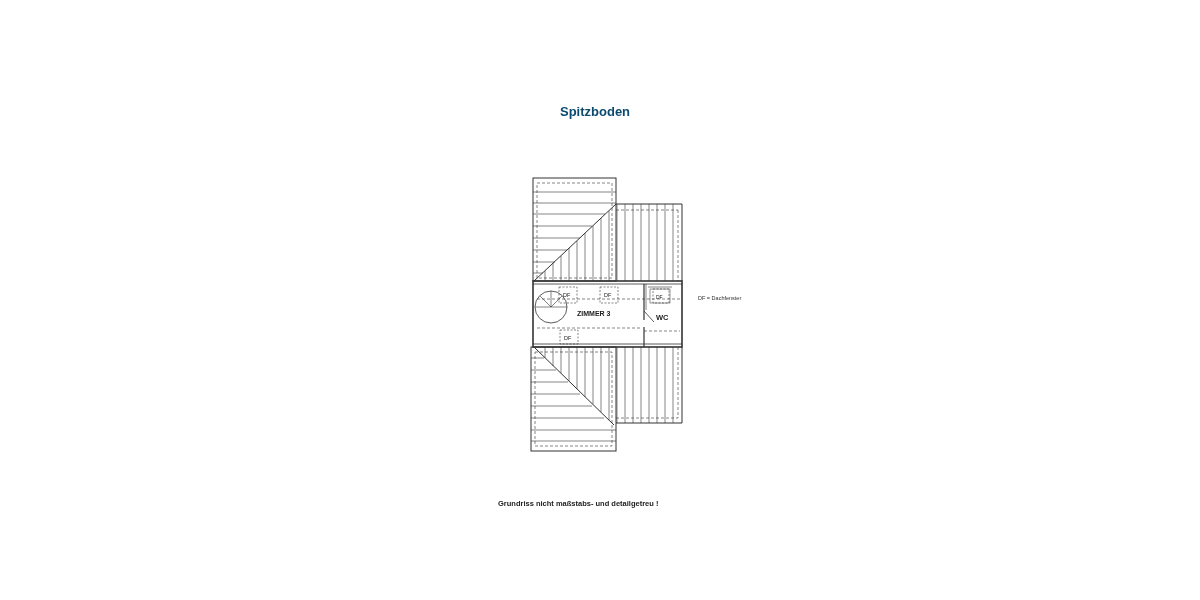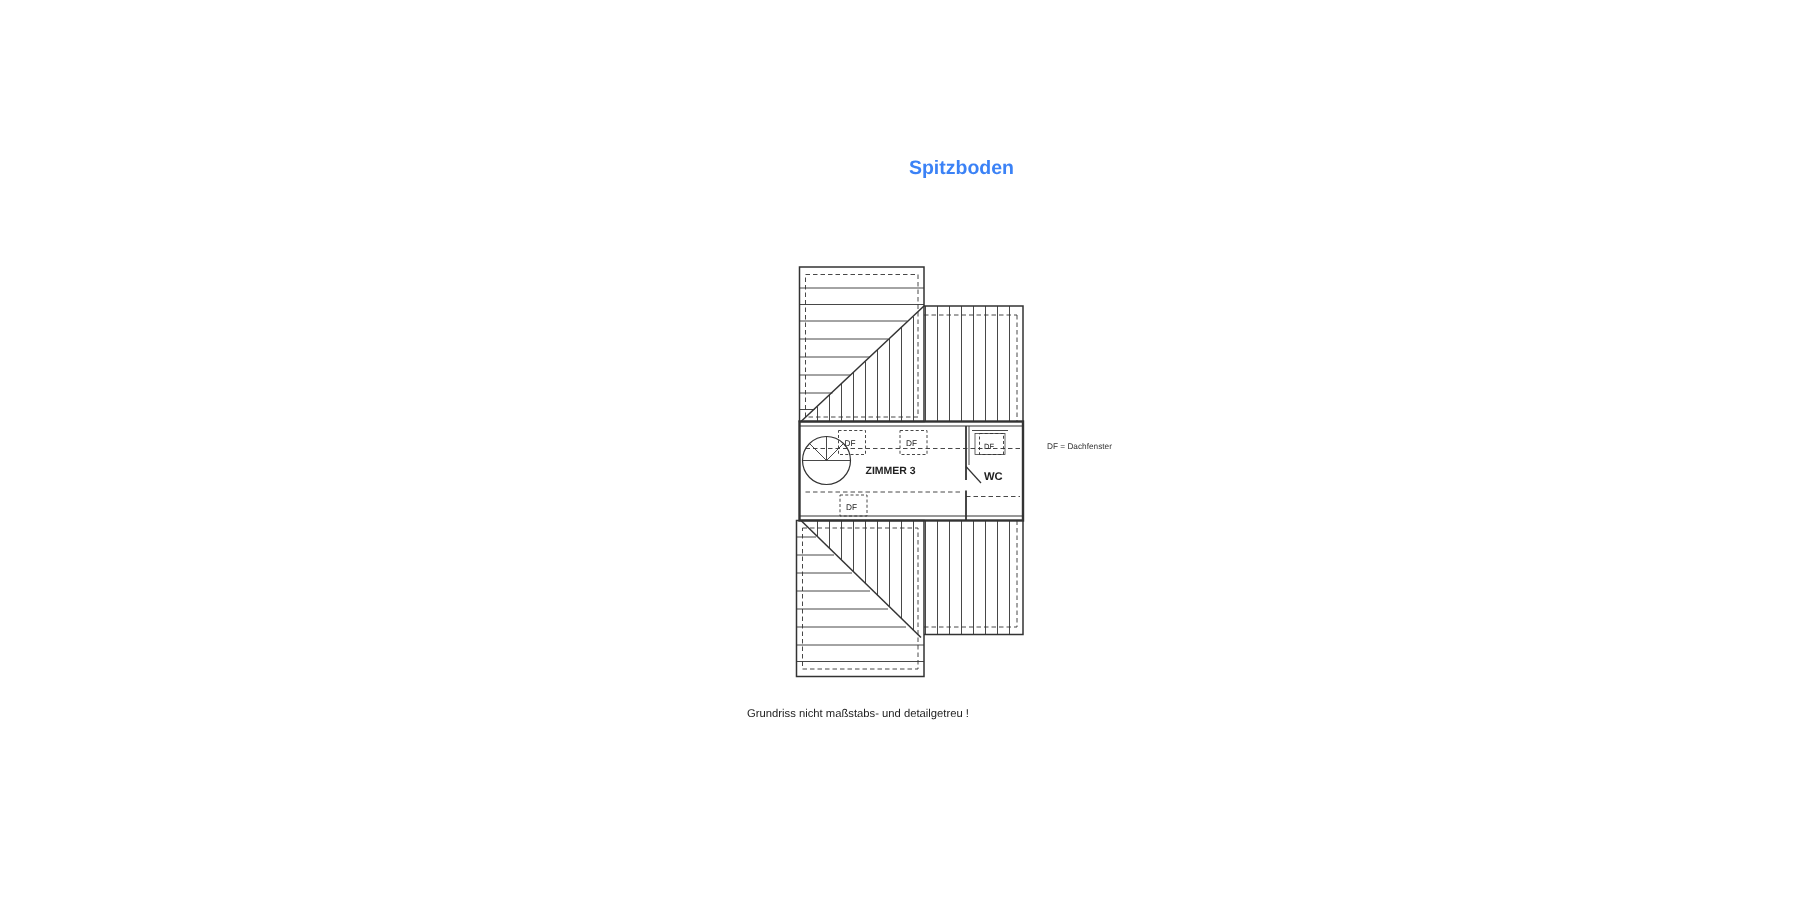--- a/index.html
+++ b/index.html
@@ -1,21 +1,21 @@
 <!DOCTYPE html>
 <html><head>
   <meta charset="utf-8">
   <style>
     html, body { margin: 0; padding: 0; background: #ffffff; }
     body { width: 1200px; height: 600px; position: relative; overflow: hidden;
            font-family: "Liberation Sans", "DejaVu Sans", sans-serif; }
-    .title { position: absolute; left: 560px; top: 104px; width: 162px; text-align: center;
-             font-size: 13px; font-weight: bold; color: #3b82f6; }
+    .title { position: absolute; left: 560px; top: 104px; width: 162px; text-align: left;
+             font-size: 13px; font-weight: bold; color: #0c4a6e; }
     .legend { position: absolute; left: 698px; top: 295px; font-size: 5.5px; color: #333; white-space: nowrap; }
-    .note { position: absolute; left: 498px; top: 471px; font-size: 7.5px; font-weight: normal; color: #222; white-space: nowrap; }
+    .note { position: absolute; left: 498px; top: 499px; font-size: 7.5px; font-weight: bold; color: #222; white-space: nowrap; }
     svg.plan { position: absolute; left: 0; top: 0; }
     .lbl { font-family: "Liberation Sans", sans-serif; fill: #222; }
   </style>
 </head>
 <body>
 
 <div class="title">Spitzboden</div>
 
 <svg class="plan" width="1200" height="600" viewBox="0 0 1200 600">
   <g stroke="#333" fill="none" stroke-width="0.8">

